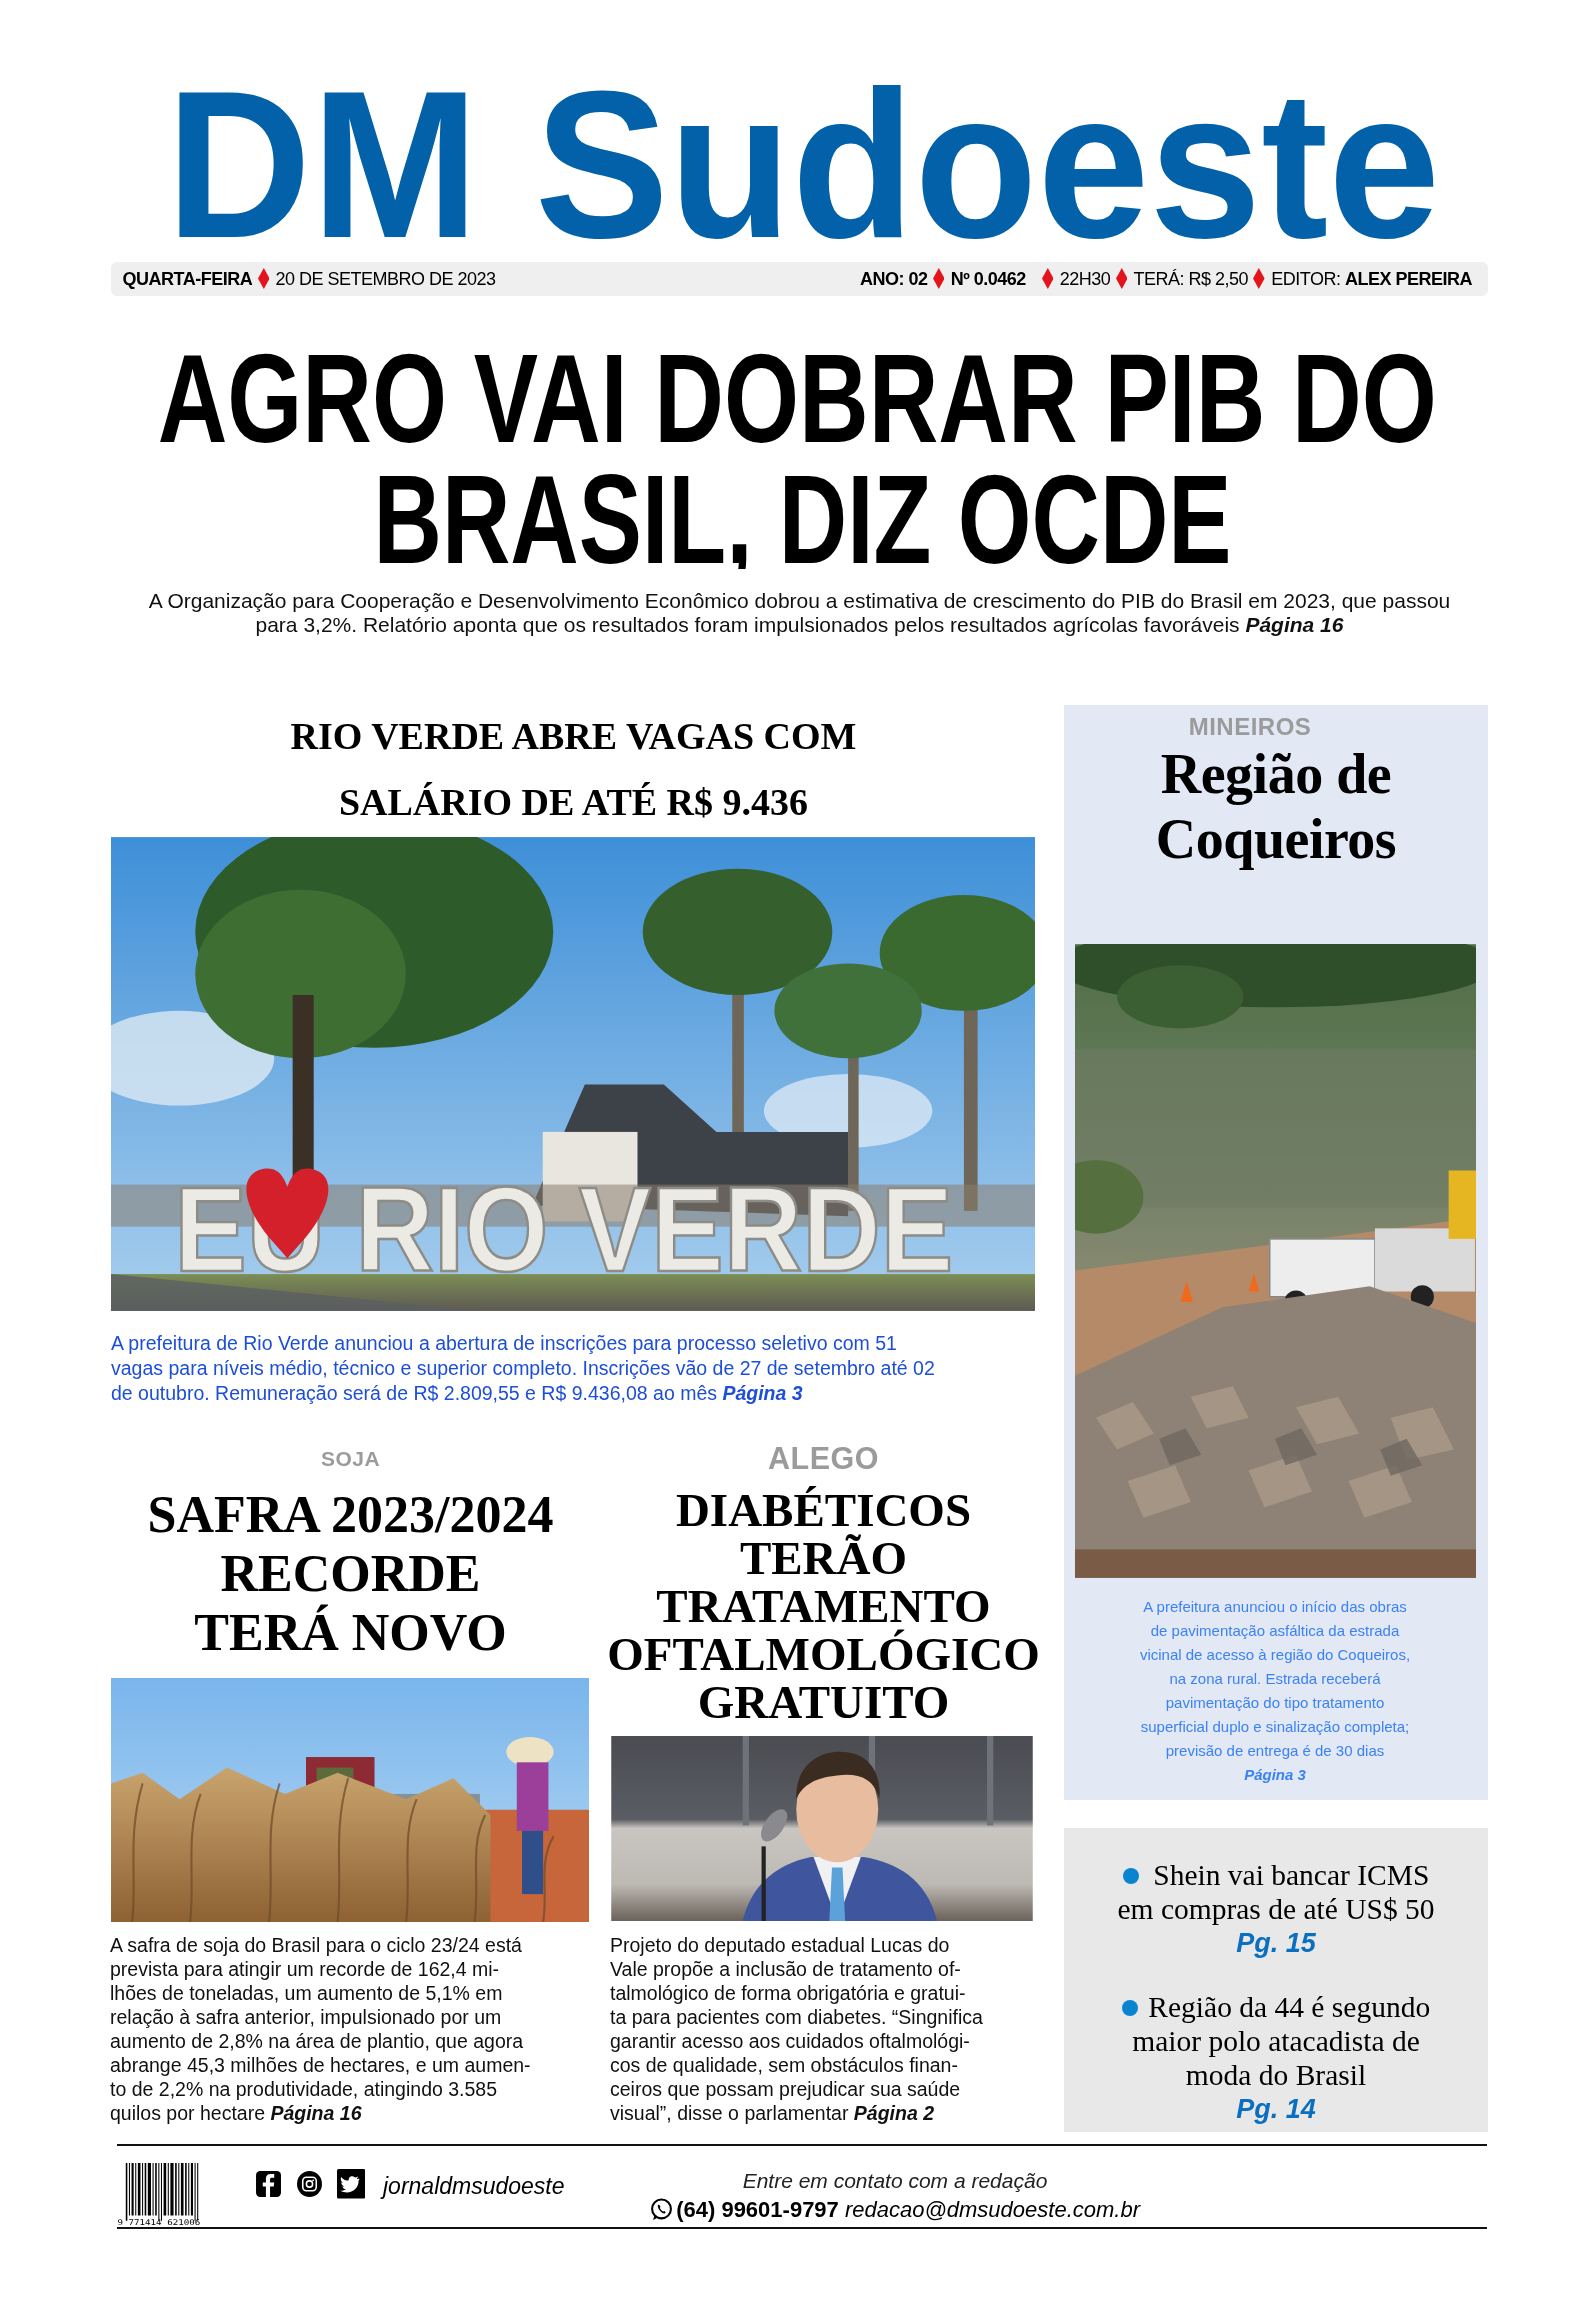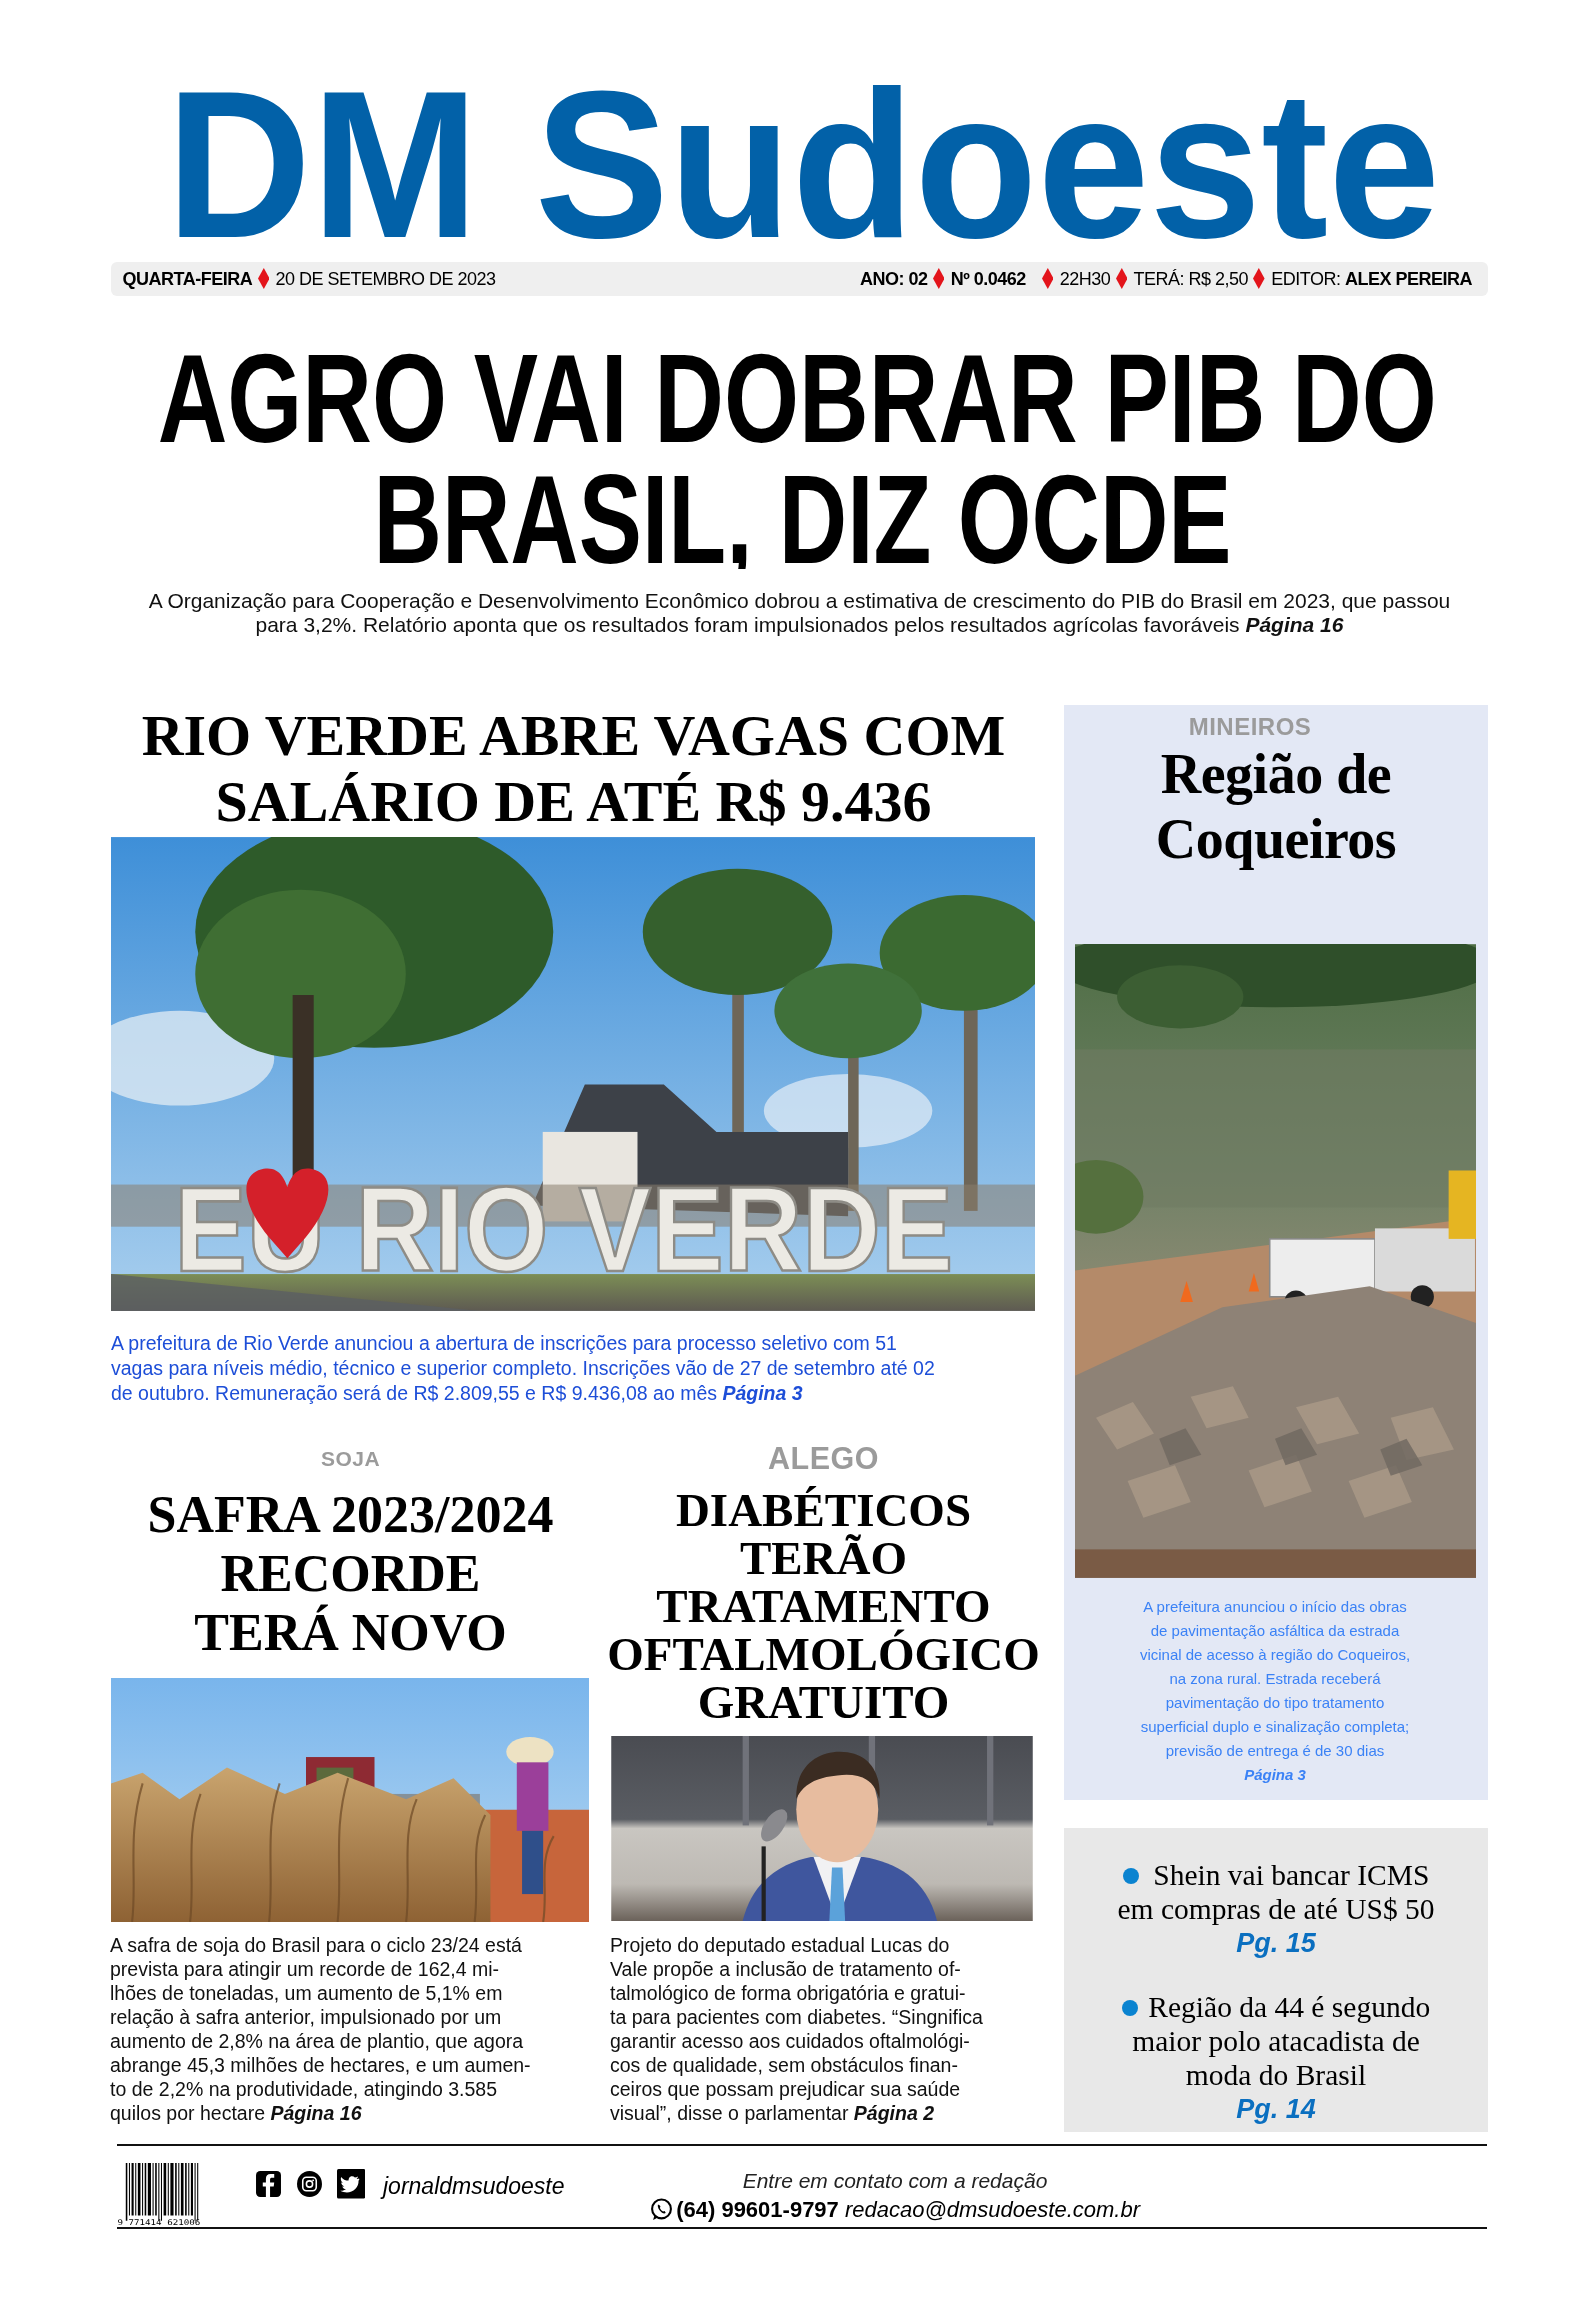--- a/index.html
+++ b/index.html
@@ -21,21 +21,21 @@
   
   #main-headline { left:105px; top:332px; width:1395px; }
   #main-summary { left:111px; top:589px; width:1377px; font-size:21px; line-height:24px; text-align:center; color:#111; }
 
   .pagina { font-weight:bold; font-style:italic; }
 
   
   .head-serif { font-family:"Liberation Serif", serif; font-weight:bold; text-align:center; color:#000; }
   .kicker { font-family:"Liberation Sans", sans-serif; font-weight:bold; color:#9B9B9B; text-align:center; letter-spacing:0.5px; }
 
-  #rio-headline { left:105px; top:703px; width:937px; font-size:58px; line-height:66px; }
+  #rio-headline { left:105px; top:703px; width:937px; font-size:38px; line-height:66px; }
   #rio-image { left:111px; top:837px; width:924px; height:474px; overflow:hidden; }
   #rio-body { left:111px; top:1331px; width:927px; font-size:19.5px; line-height:25px; color:#1d4ed8; }
 
   
   #side-box { left:1064px; top:705px; width:424px; height:1095px; background:#E3E8F5; }
   #side-kicker { left:1064px; top:710px; width:372px; font-size:24px; line-height:33px; }
   #side-headline { left:1064px; top:742px; width:424px; font-size:56px; line-height:65px; letter-spacing:-0.5px; }
   #side-image { left:1075px; top:944px; width:401px; height:634px; overflow:hidden; }
   #side-body { left:1071px; top:1595px; width:408px; font-size:15px; line-height:24px; text-align:center; color:#3b82f6; }
 

